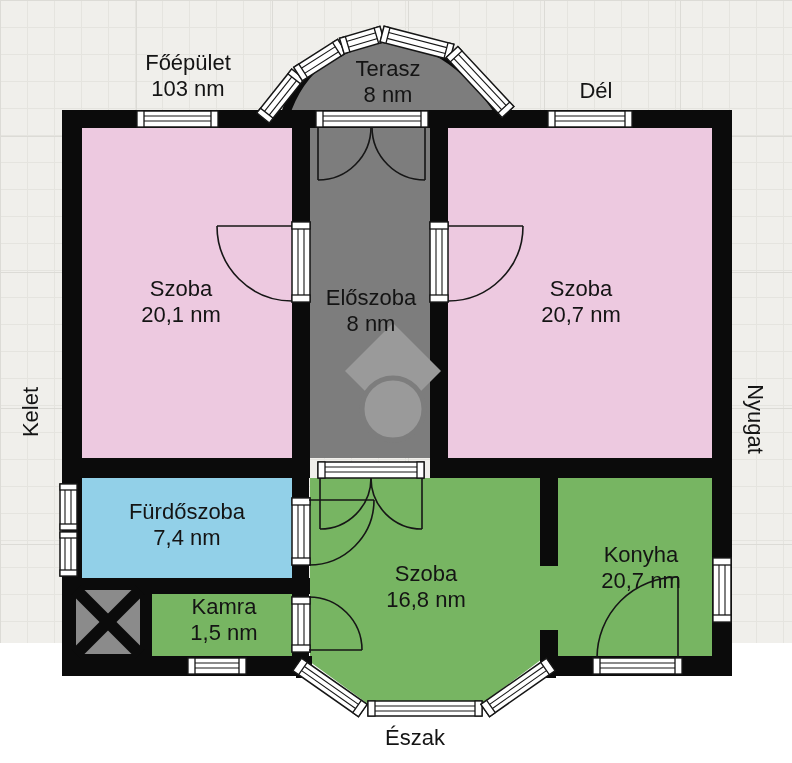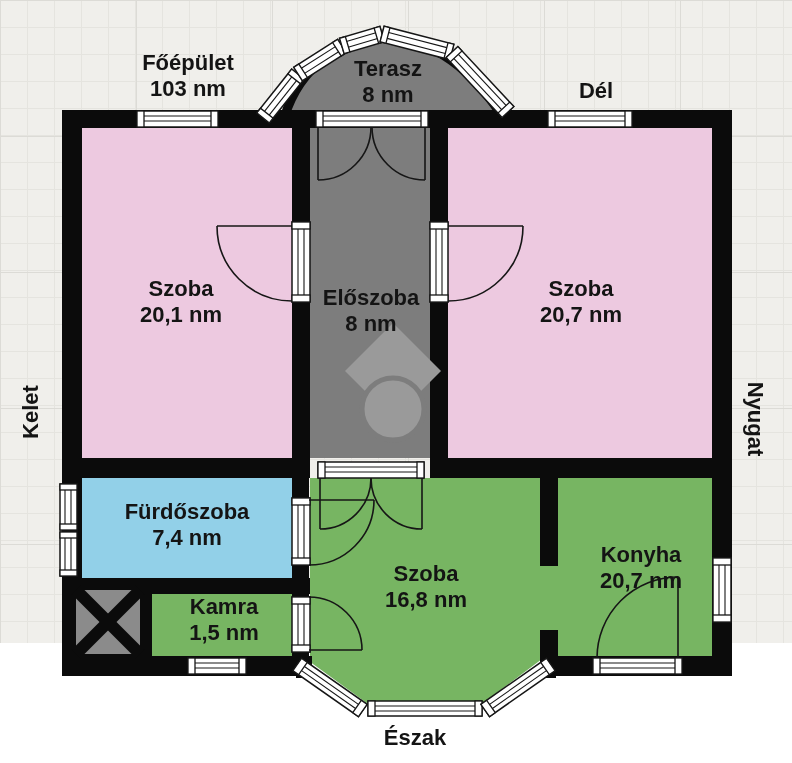--- a/index.html
+++ b/index.html
@@ -6,21 +6,20 @@
   body{width:792px;height:763px;overflow:hidden;}
   .canvas{
     position:relative;width:792px;height:643px;
     background-color:#f0efeb;
     background-image:
       linear-gradient(#dcdbd6 1px, transparent 1px),
       linear-gradient(90deg,#dcdbd6 1px, transparent 1px),
       linear-gradient(#e5e4df 1px, transparent 1px),
       linear-gradient(90deg,#e5e4df 1px, transparent 1px);
     background-size:136px 136px,136px 136px,27px 27px,27px 27px;
-    font-weight:bold;
   }
   svg{position:absolute;left:0;top:0;}
   .win{fill:#ffffff;stroke:#161616;stroke-width:1.5;}
   .winline{stroke:#161616;stroke-width:1.1;}
   .cap{fill:#ffffff;stroke:#161616;stroke-width:1.3;}
   .arc{fill:none;stroke:#161616;stroke-width:1.6;}
   .lbl{font-family:"Liberation Sans",sans-serif;font-size:22px;fill:#141414;text-anchor:middle;}
 </style>
 </head>
 <body>

